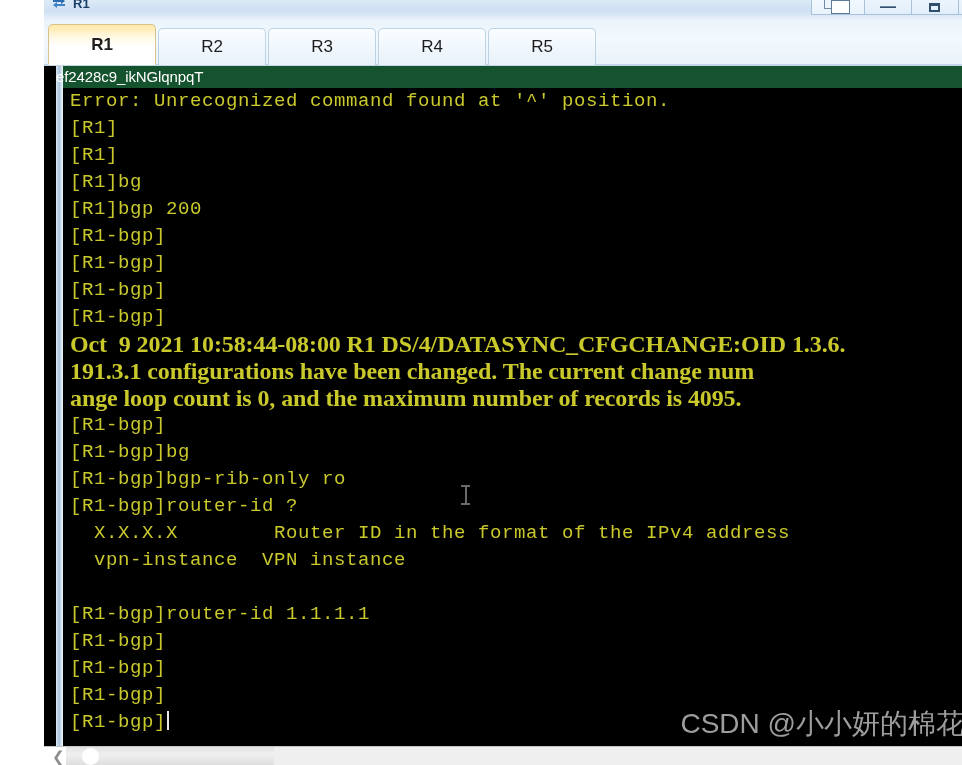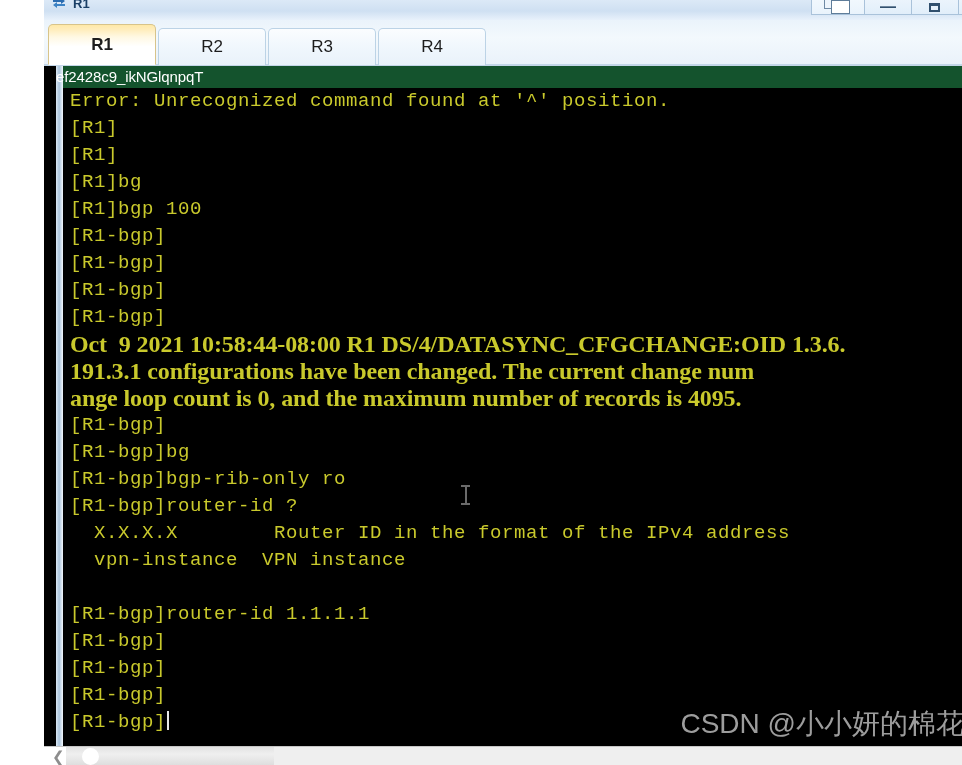--- a/index.html
+++ b/index.html
@@ -372,32 +372,35 @@
         </div>
         <div class="tab">
           <span>R2</span>
         </div>
         <div class="tab">
           <span>R3</span>
         </div>
         <div class="tab">
           <span>R4</span>
         </div>
+        <div class="tab">
+          <span>R5</span>
+        </div>
       </div>
   </div>
 
   <div class="term-frame">
     <div class="term-edge-left"></div>
     <div class="term-header">ef2428c9_ikNGlqnpqT</div>
     <div class="term-body" id="term-host">
         <div class="term-line"><span>Error: Unrecognized command found at '^' position.</span></div>
         <div class="term-line"><span>[R1]</span></div>
         <div class="term-line"><span>[R1]</span></div>
         <div class="term-line"><span>[R1]bg</span></div>
-        <div class="term-line"><span>[R1]bgp 100</span></div>
+        <div class="term-line"><span>[R1]bgp 200</span></div>
         <div class="term-line"><span>[R1-bgp]</span></div>
         <div class="term-line"><span>[R1-bgp]</span></div>
         <div class="term-line"><span>[R1-bgp]</span></div>
         <div class="term-line"><span>[R1-bgp]</span></div>
         <div class="term-line log"><span>Oct  9 2021 10:58:44-08:00 R1 DS/4/DATASYNC_CFGCHANGE:OID 1.3.6.</span></div>
         <div class="term-line log"><span>191.3.1 configurations have been changed. The current change num</span></div>
         <div class="term-line log"><span>ange loop count is 0, and the maximum number of records is 4095.</span></div>
         <div class="term-line"><span>[R1-bgp]</span></div>
         <div class="term-line"><span>[R1-bgp]bg</span></div>
         <div class="term-line"><span>[R1-bgp]bgp-rib-only ro</span></div>

